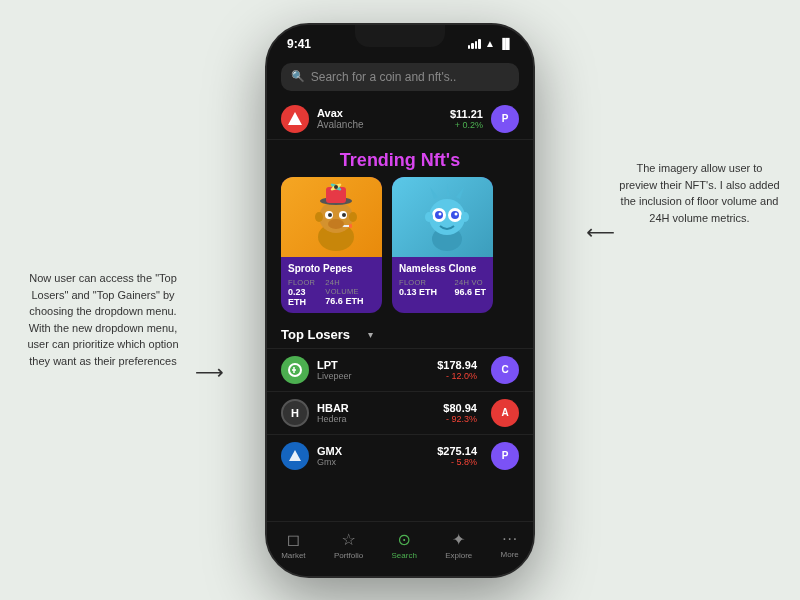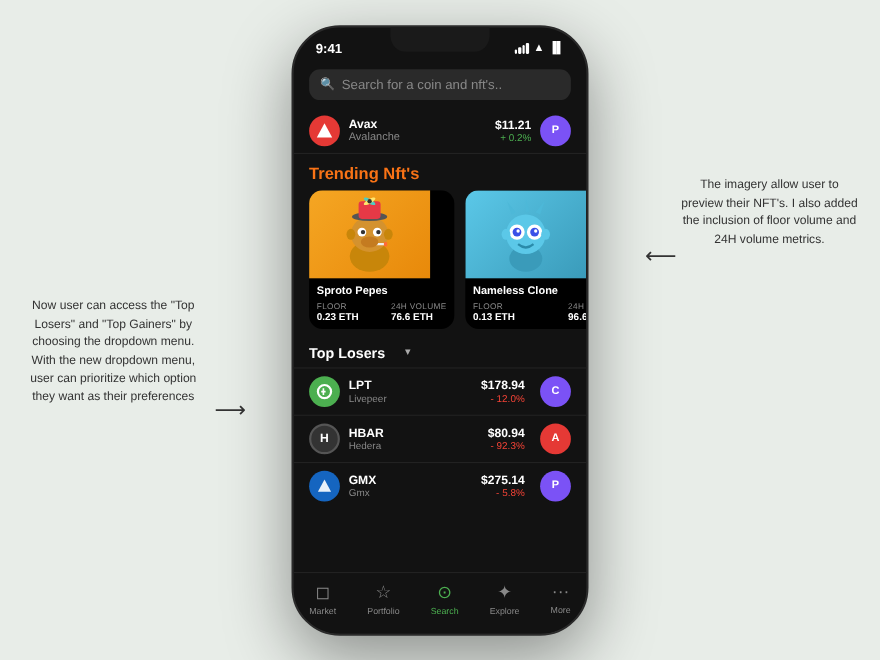--- a/index.html
+++ b/index.html
@@ -206,38 +206,39 @@
       display: flex;
       align-items: center;
       justify-content: center;
       font-size: 10px;
       color: #fff;
       font-weight: bold;
     }
 
     
     .section-header {
-      font-size: 15px;
+      font-size: 18px;
       font-weight: 700;
-      color: #f97316;
+      color: #d946ef;
       padding: 10px 14px 6px;
+      text-align: center;
     }
 
     
     .nft-scroll {
       display: flex;
       gap: 10px;
       padding: 0 14px 10px;
       overflow-x: hidden;
     }
 
     .nft-card {
-      background: #000000;
+      background: #4c1d95;
       border-radius: 12px;
-      width: 132px;
+      width: 101px;
       flex-shrink: 0;
       overflow: hidden;
     }
 
     .nft-image {
       width: 110px;
       height: 80px;
       display: flex;
       align-items: center;
       justify-content: center;

